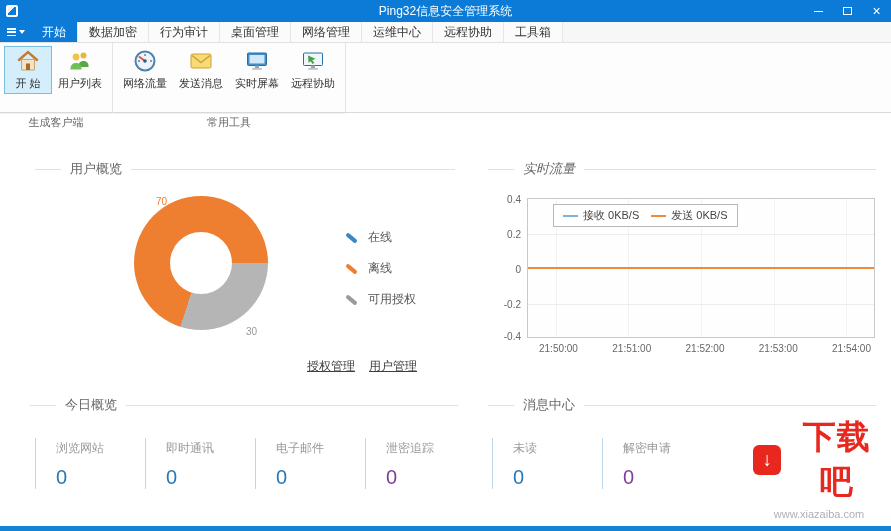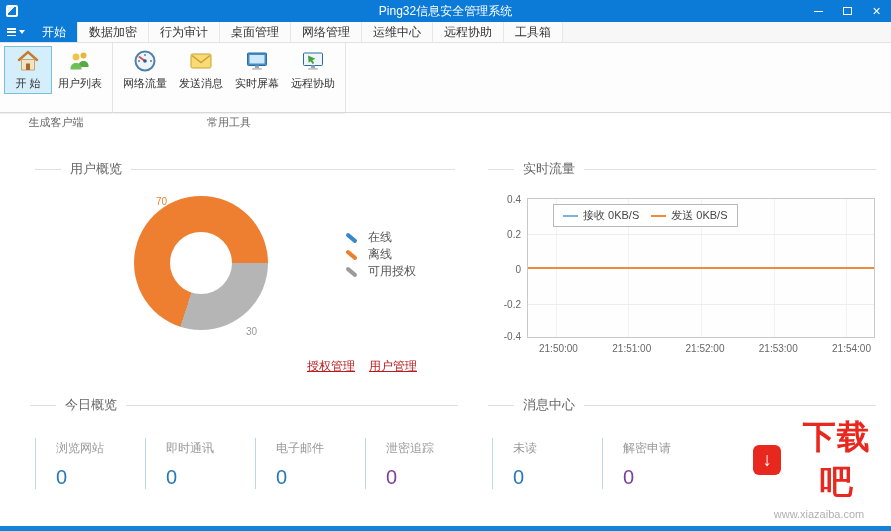--- a/index.html
+++ b/index.html
@@ -32,40 +32,40 @@
   .rbtn{display:flex;flex-direction:column;align-items:center;justify-content:center;gap:3px;background:transparent;border:1px solid transparent;padding:2px 5px;min-width:48px;font-size:11px;color:#333;cursor:pointer;font-family:inherit;white-space:nowrap;}
   .rbtn.selected{background:#d5eefb;border-color:#79bede;}
   .rbtn svg{width:24px;height:24px;}
   .rlabel{font-size:11px;color:#666;text-align:center;padding:1px 6px 3px;border-top:1px solid #f0f0f0;}
 
   
   .sec-header{position:absolute;display:flex;align-items:center;gap:9px;font-size:13px;color:#666;}
   .sec-header::before{content:"";width:26px;height:1px;background:#e0e0e0;}
   .sec-header::after{content:"";flex:1;height:1px;background:#e0e0e0;}
   .h-user{left:35px;top:160px;width:420px;}
-  .h-traffic{left:488px;top:160px;width:388px;}
+  .h-traffic{left:488px;top:160px;width:388px;font-style:italic;}
   .h-today{left:30px;top:396px;width:428px;}
   .h-msg{left:488px;top:396px;width:388px;}
 
   
   .donut-wrap{position:absolute;left:134px;top:196px;width:134px;height:134px;}
   .donut{width:134px;height:134px;border-radius:50%;background:conic-gradient(#ee7e30 0 25%,#b5b5b5 25% 55%,#ee7e30 55% 100%);position:relative;}
   .donut::after{content:"";position:absolute;left:50%;top:50%;width:62px;height:62px;margin:-31px 0 0 -31px;border-radius:50%;background:#fff;}
   .dlabel{position:absolute;font-size:10px;}
   .d70{left:22px;top:0;color:#ee7e30;}
   .d30{left:112px;top:130px;color:#999;}
 
-  .uo-legend{position:absolute;left:345px;top:229px;display:flex;flex-direction:column;}
+  .uo-legend{position:absolute;left:345px;top:229px;display:flex;flex-direction:column;gap:14px;}
   .uo-item{display:flex;align-items:center;gap:10px;font-size:12px;color:#555;}
   .swoosh{width:13px;height:4px;border-radius:2px;transform:rotate(40deg);}
   .sw-blue{background:#3a87c8;}
   .sw-orange{background:#ee7e30;}
   .sw-gray{background:#9b9b9b;}
   .uo-links{position:absolute;left:307px;top:358px;display:flex;gap:14px;font-size:12px;}
-  .uo-links a{color:#b91c1c;text-decoration:underline;cursor:pointer;}
+  .uo-links a{color:#404040;text-decoration:underline;cursor:pointer;}
 
   
   .chart{position:absolute;left:497px;top:198px;width:378px;}
   .chart-body{display:flex;}
   .ylabels{width:30px;position:relative;height:140px;font-size:10px;color:#666;}
   .ylabels span{position:absolute;right:6px;}
   .y0{top:-4px;}.y1{top:31px;}.y2{top:66px;}.y3{top:101px;}.y4{top:133px;}
   .plot{flex:1;height:140px;border:1px solid #c9c9c9;position:relative;background:#fefefe;}
   .grid-h{position:absolute;left:0;right:0;height:1px;background:#ededed;}
   .gh1{top:35px;}.gh2{top:105px;}

